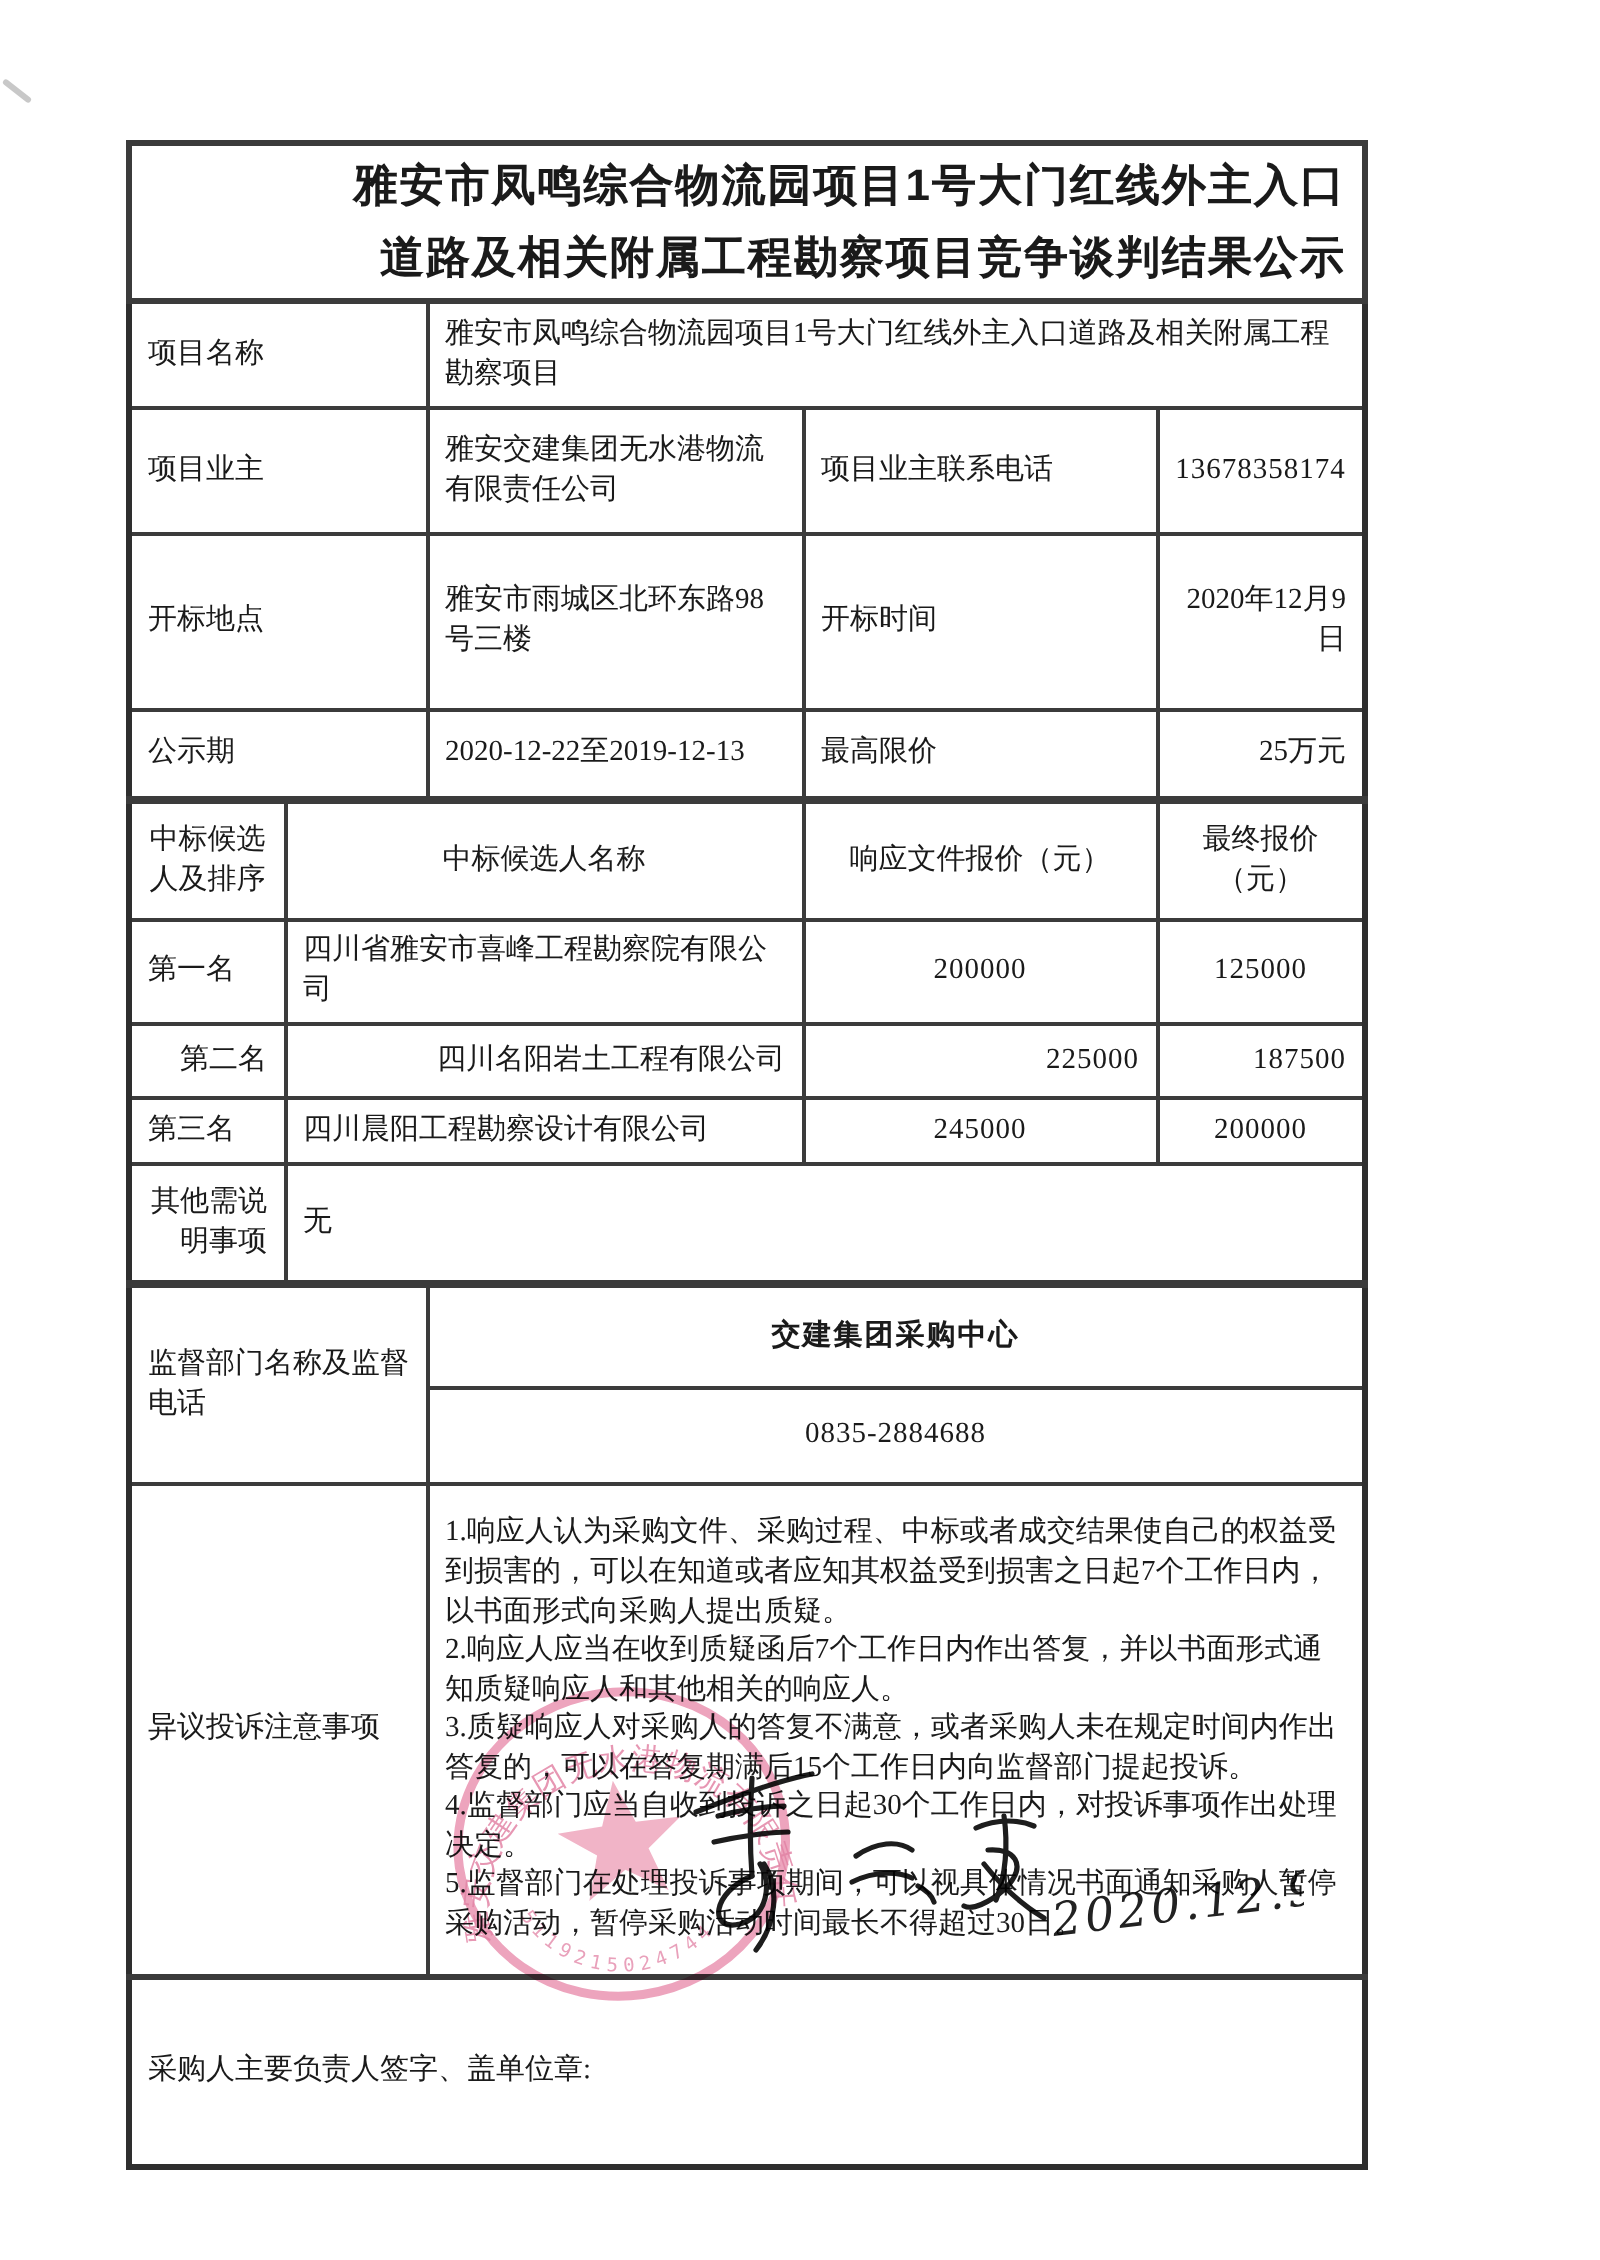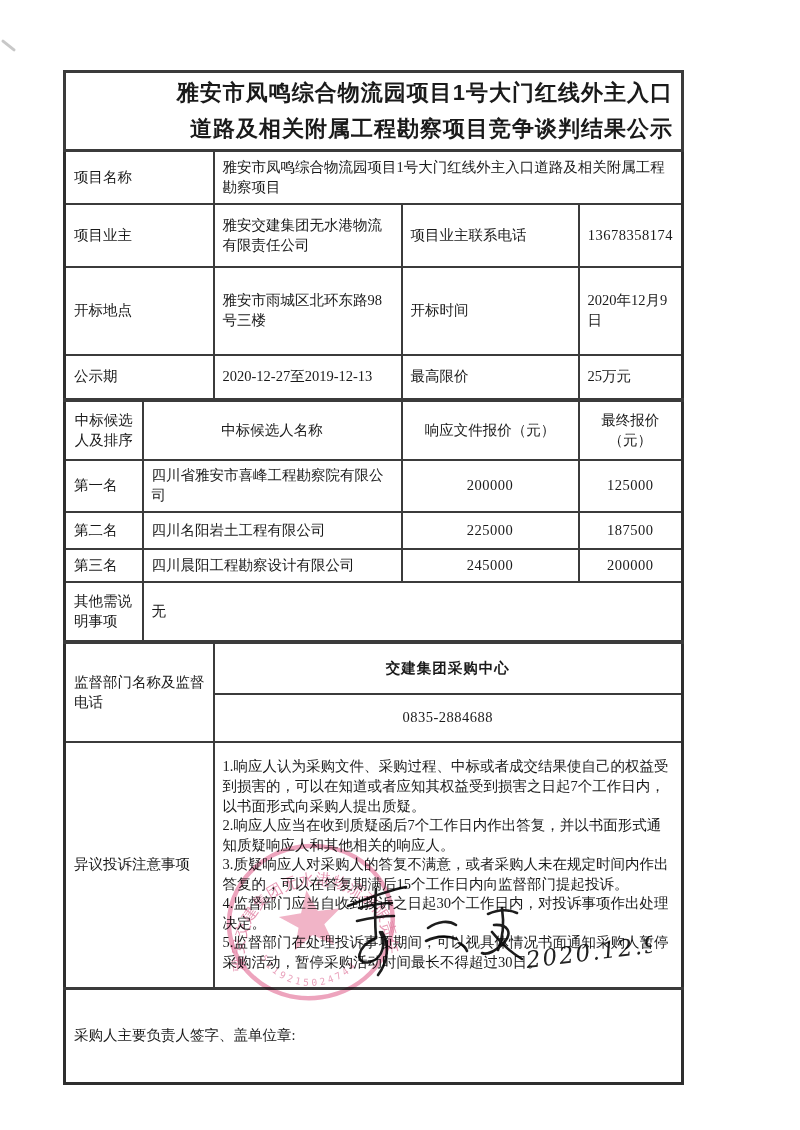--- a/index.html
+++ b/index.html
@@ -12,28 +12,28 @@
   table.doc td{border:2px solid #3b3b3b;padding:4px 8px;font-size:14.5px;line-height:1.35;
                vertical-align:middle;overflow:hidden;}
   tr.r-title td{height:69px;border-width:3px;font-family:"Liberation Sans","DejaVu Sans",sans-serif;
                 font-weight:700;font-size:22px;line-height:36px;text-align:right;letter-spacing:1px;padding:2px 8px;}
   tr.r-name td{height:43px;}
   tr.r-owner td{height:53px;}
   tr.r-venue td{height:78px;}
   tr.r-period td{height:34px;}
   tr.r-chead td{height:49px;border-top-width:4px;text-align:center;}
   tr.r-c1 td{height:42px;}
-  tr.r-c2 td{height:27px;}
+  tr.r-c2 td{height:27px;text-align:right;}
   tr.r-c3 td{height:23px;margin-left:36px;}
   tr.r-other td{height:49px;}
   tr.r-sup1 td{height:41px;border-top-width:4px;margin-left:47px;}
   tr.r-sup2 td{height:38px;}
   tr.r-obj td{height:236px;}
   tr.r-sign td{height:84px;border-top-width:3px;}
-  td.ta-c{text-align:left;padding:2px 3px;font-family:Liberation Serif, serif;}
+  td.ta-c{text-align:right;padding:2px 3px;font-family:Liberation Serif, serif;}
   td.num{text-align:center;font-size:15px;letter-spacing:.5px;}
   td.dept{text-align:center;font-weight:600;letter-spacing:1px;}
   td.phone{text-align:center;letter-spacing:.5px;}
   td.obj-label{padding-left:6px;margin-left:48px;}
   td.obj-body{padding:8px 10px;font-size:14.2px;line-height:21.6px;vertical-align:middle;margin-left:26px;}
   td.obj-body p{margin:0;}
   .outer{border:3px solid #2e2e2e;}
   .stamp-svg{position:absolute;left:223px;top:841px;mix-blend-mode:multiply;opacity:.85;
              transform:rotate(-8deg);}
   .sig-svg{position:absolute;left:342px;top:880px;mix-blend-mode:multiply;}
@@ -76,21 +76,21 @@
 
     <tr class="r-venue">
       <td colspan="2">开标地点</td>
       <td>雅安市雨城区北环东路98号三楼</td>
       <td>开标时间</td>
       <td class="ta-c">2020年12月9日</td>
     </tr>
 
     <tr class="r-period">
       <td colspan="2">公示期</td>
-      <td>2020-12-27至2019-12-13</td>
+      <td>2020-12-22至2019-12-13</td>
       <td>最高限价</td>
       <td class="ta-c">25万元</td>
     </tr>
 
     <tr class="r-chead">
       <td>中标候选人及排序</td>
       <td colspan="2">中标候选人名称</td>
       <td>响应文件报价（元）</td>
       <td>最终报价（元）</td>
     </tr>

